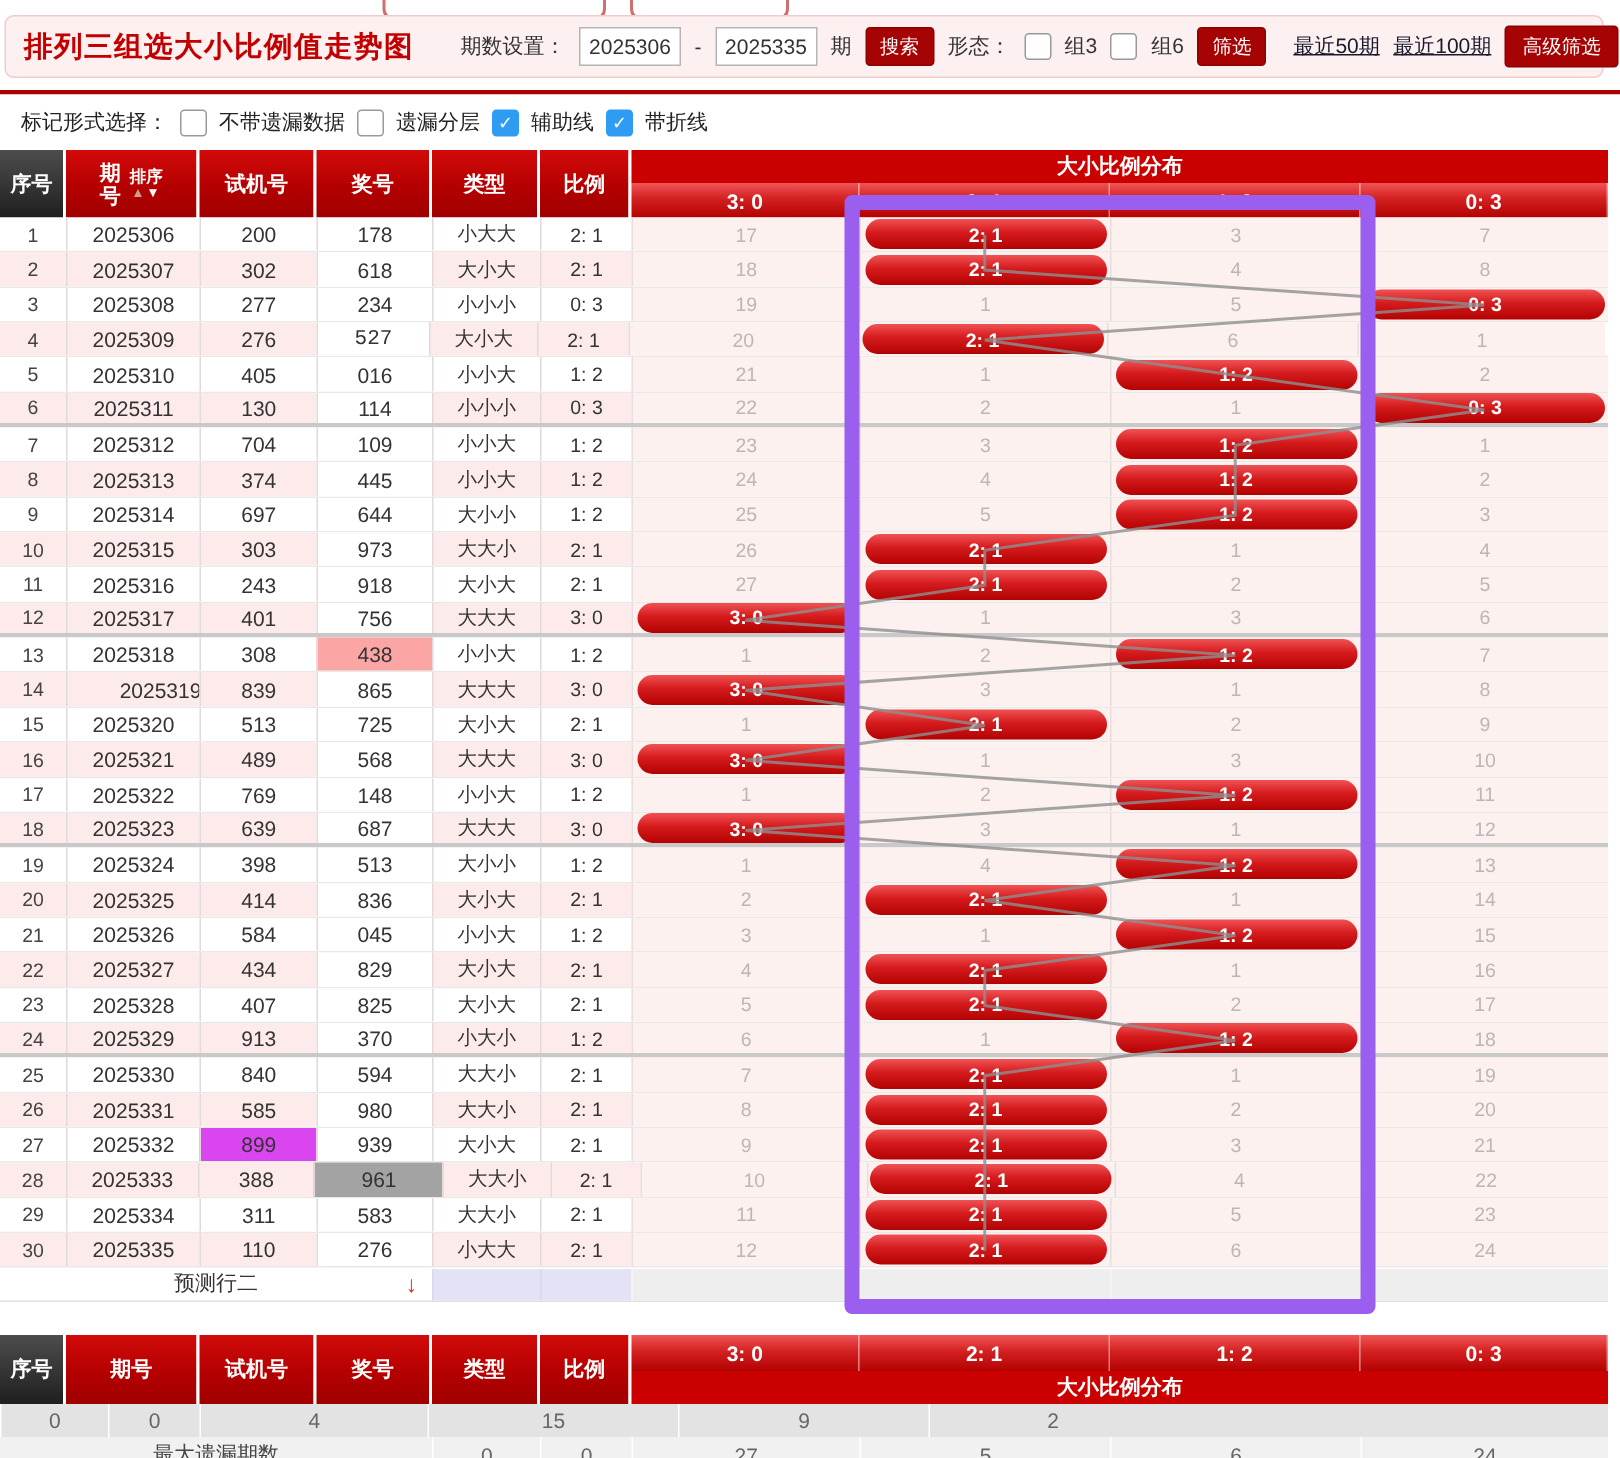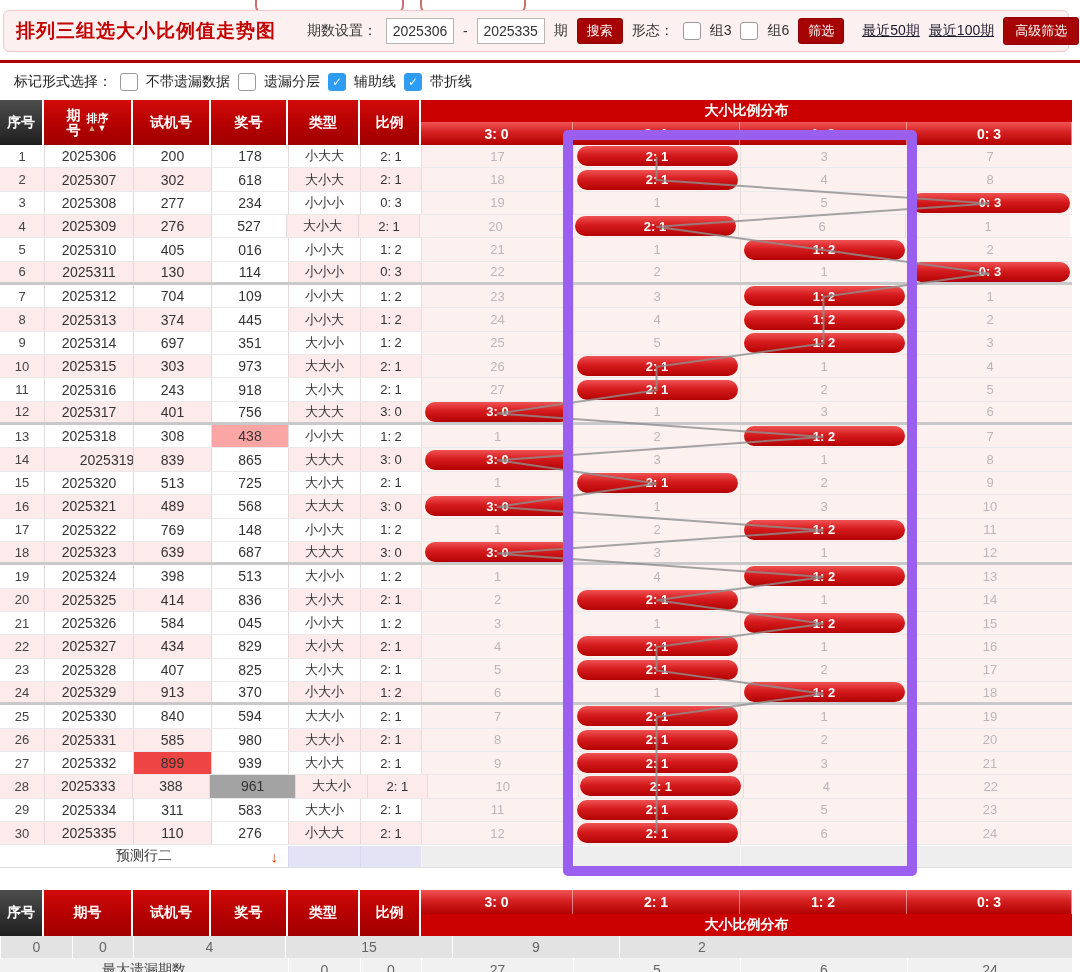--- a/index.html
+++ b/index.html
@@ -193,21 +193,21 @@
           <span class="omit">5</span>
         </div>
         <div class="cell dist-cell" style="width: 165px;">
           <div class="pill" style="width: 159px;">0: 3</div>
         </div>
       </div>
       <div class="row data-row">
         <div class="cell c-num" style="width: 44px; background: rgb(253, 234, 234);">4</div>
         <div class="cell c-txt" style="width: 89px; background: rgb(253, 234, 234); border-left: 1px solid rgb(226, 218, 218);">2025309</div>
         <div class="cell c-txt" style="width: 78px; background: rgb(253, 234, 234); border-left: 1px solid rgb(226, 218, 218);">276</div>
-        <div class="cell c-txt" style="width: 75px; background: rgb(255, 255, 255); border-left: 1px solid rgb(226, 218, 218);">527</div>
+        <div class="cell c-txt" style="width: 75px; background: rgb(255, 255, 255); border-left: 1px solid rgb(226, 218, 218); font-family: Liberation Mono, monospace;">527</div>
         <div class="cell c-small" style="width: 72px; background: rgb(253, 234, 234); border-left: 1px solid rgb(226, 218, 218);">大小大</div>
         <div class="cell c-small" style="width: 61px; background: rgb(253, 234, 234); border-left: 1px solid rgb(226, 218, 218);">2: 1</div>
         <div class="cell dist-cell" style="width: 152px;">
           <span class="omit">20</span>
         </div>
         <div class="cell dist-cell" style="width: 167px;">
           <div class="pill" style="width: 161px;">2: 1</div>
         </div>
         <div class="cell dist-cell" style="width: 167px;">
           <span class="omit">6</span>
@@ -293,21 +293,21 @@
           <div class="pill" style="width: 161px;">1: 2</div>
         </div>
         <div class="cell dist-cell" style="width: 165px;">
           <span class="omit">2</span>
         </div>
       </div>
       <div class="row data-row">
         <div class="cell c-num" style="width: 44px; background: rgb(255, 255, 255);">9</div>
         <div class="cell c-txt" style="width: 89px; background: rgb(255, 255, 255); border-left: 1px solid rgb(226, 218, 218);">2025314</div>
         <div class="cell c-txt" style="width: 78px; background: rgb(255, 255, 255); border-left: 1px solid rgb(226, 218, 218);">697</div>
-        <div class="cell c-txt" style="width: 77px; background: rgb(255, 255, 255); border-left: 1px solid rgb(226, 218, 218);">351</div>
+        <div class="cell c-txt" style="width: 77px; background: rgb(255, 255, 255); border-left: 1px solid rgb(226, 218, 218);">644</div>
         <div class="cell c-small" style="width: 72px; background: rgb(255, 255, 255); border-left: 1px solid rgb(226, 218, 218);">大小小</div>
         <div class="cell c-small" style="width: 61px; background: rgb(255, 255, 255); border-left: 1px solid rgb(226, 218, 218);">1: 2</div>
         <div class="cell dist-cell" style="width: 152px;">
           <span class="omit">25</span>
         </div>
         <div class="cell dist-cell" style="width: 167px;">
           <span class="omit">5</span>
         </div>
         <div class="cell dist-cell" style="width: 167px;">
           <div class="pill" style="width: 161px;">1: 2</div>
@@ -652,21 +652,21 @@
         <div class="cell dist-cell" style="width: 167px;">
           <span class="omit">2</span>
         </div>
         <div class="cell dist-cell" style="width: 165px;">
           <span class="omit">20</span>
         </div>
       </div>
       <div class="row data-row">
         <div class="cell c-num" style="width: 44px; background: rgb(255, 255, 255);">27</div>
         <div class="cell c-txt" style="width: 89px; background: rgb(255, 255, 255); border-left: 1px solid rgb(226, 218, 218);">2025332</div>
-        <div class="cell c-txt" style="width: 78px; background: #ef4444; border-left: 1px solid rgb(226, 218, 218);">899</div>
+        <div class="cell c-txt" style="width: 78px; background: #d946ef; border-left: 1px solid rgb(226, 218, 218);">899</div>
         <div class="cell c-txt" style="width: 77px; background: rgb(255, 255, 255); border-left: 1px solid rgb(226, 218, 218);">939</div>
         <div class="cell c-small" style="width: 72px; background: rgb(255, 255, 255); border-left: 1px solid rgb(226, 218, 218);">大小大</div>
         <div class="cell c-small" style="width: 61px; background: rgb(255, 255, 255); border-left: 1px solid rgb(226, 218, 218);">2: 1</div>
         <div class="cell dist-cell" style="width: 152px;">
           <span class="omit">9</span>
         </div>
         <div class="cell dist-cell" style="width: 167px;">
           <div class="pill" style="width: 161px;">2: 1</div>
         </div>
         <div class="cell dist-cell" style="width: 167px;">

